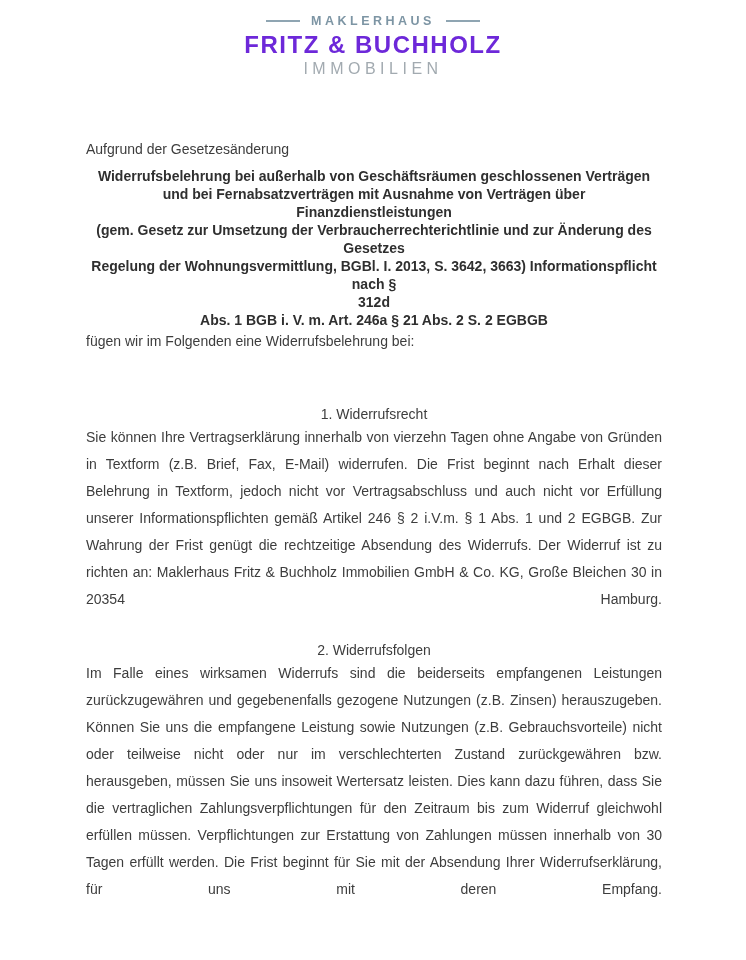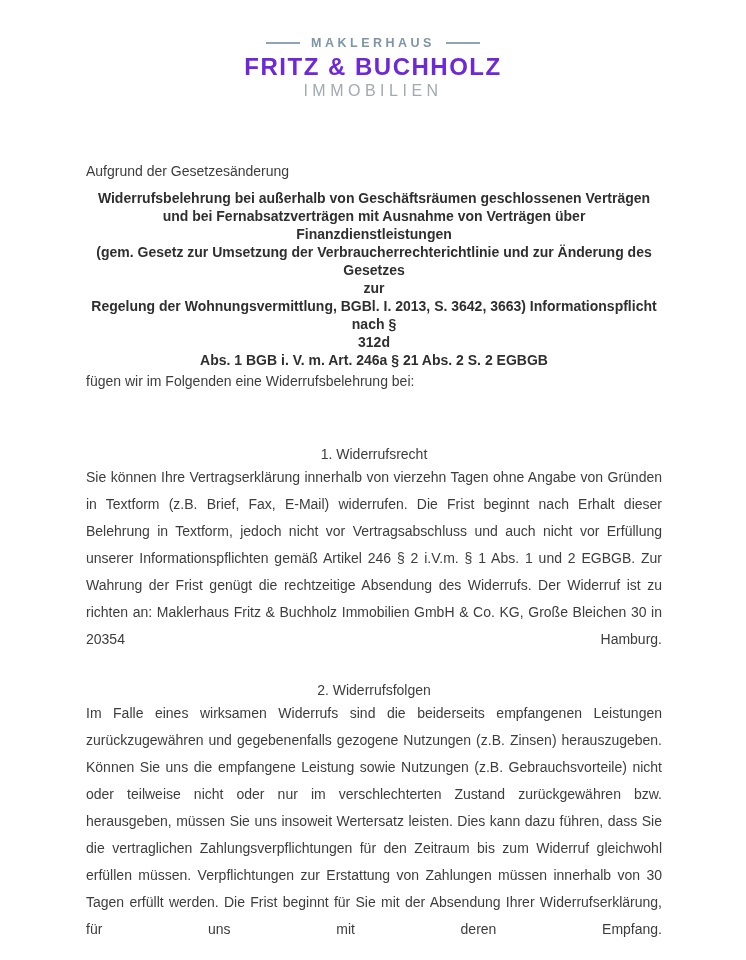--- a/index.html
+++ b/index.html
@@ -9,21 +9,21 @@
     width: 746px;
     height: 960px;
     margin: 0 auto;
     background: #ffffff;
     font-family: "Liberation Sans", "DejaVu Sans", sans-serif;
     color: #3d3d3d;
     overflow: hidden;
   }
 
   
-  .logo { padding-top: 13px; text-align: center; margin-top: 22px; }
+  .logo { padding-top: 13px; text-align: center; }
   .logo-top {
     display: flex;
     justify-content: center;
     align-items: center;
     gap: 11px;
     color: #7d95a4;
     font-size: 12.5px;
     font-weight: 600;
     letter-spacing: 3.5px;
     line-height: 16px;
@@ -91,21 +91,20 @@
 
   <div class="content">
 
     <div class="intro">Aufgrund der Gesetzesänderung</div>
 
     <div class="doc-title">
       <div>Widerrufsbelehrung bei außerhalb von Geschäftsräumen geschlossenen Verträgen</div>
       <div>und bei Fernabsatzverträgen mit Ausnahme von Verträgen über</div>
       <div>Finanzdienstleistungen</div>
       <div>(gem. Gesetz zur Umsetzung der Verbraucherrechterichtlinie und zur Änderung des Gesetzes</div>
-      <div>zur</div>
       <div>Regelung der Wohnungsvermittlung, BGBl. I. 2013, S. 3642, 3663) Informationspflicht nach §</div>
       <div>312d</div>
       <div>Abs. 1 BGB i. V. m. Art. 246a § 21 Abs. 2 S. 2 EGBGB</div>
     </div>
 
     <div class="after-title">fügen wir im Folgenden eine Widerrufsbelehrung bei:</div>
 
     <div class="section section-1">
       <div class="section-heading">1. Widerrufsrecht</div>
       <div class="section-body">Sie können Ihre Vertragserklärung innerhalb von vierzehn Tagen ohne Angabe von Gründen in Textform (z.B. Brief, Fax, E-Mail) widerrufen. Die Frist beginnt nach Erhalt dieser Belehrung in Textform, jedoch nicht vor Vertragsabschluss und auch nicht vor Erfüllung unserer Informationspflichten gemäß Artikel 246 § 2 i.V.m. § 1 Abs. 1 und 2 EGBGB. Zur Wahrung der Frist genügt die rechtzeitige Absendung des Widerrufs. Der Widerruf ist zu richten an: Maklerhaus Fritz &amp; Buchholz Immobilien GmbH &amp; Co. KG, Große Bleichen 30 in 20354 Hamburg.</div>

